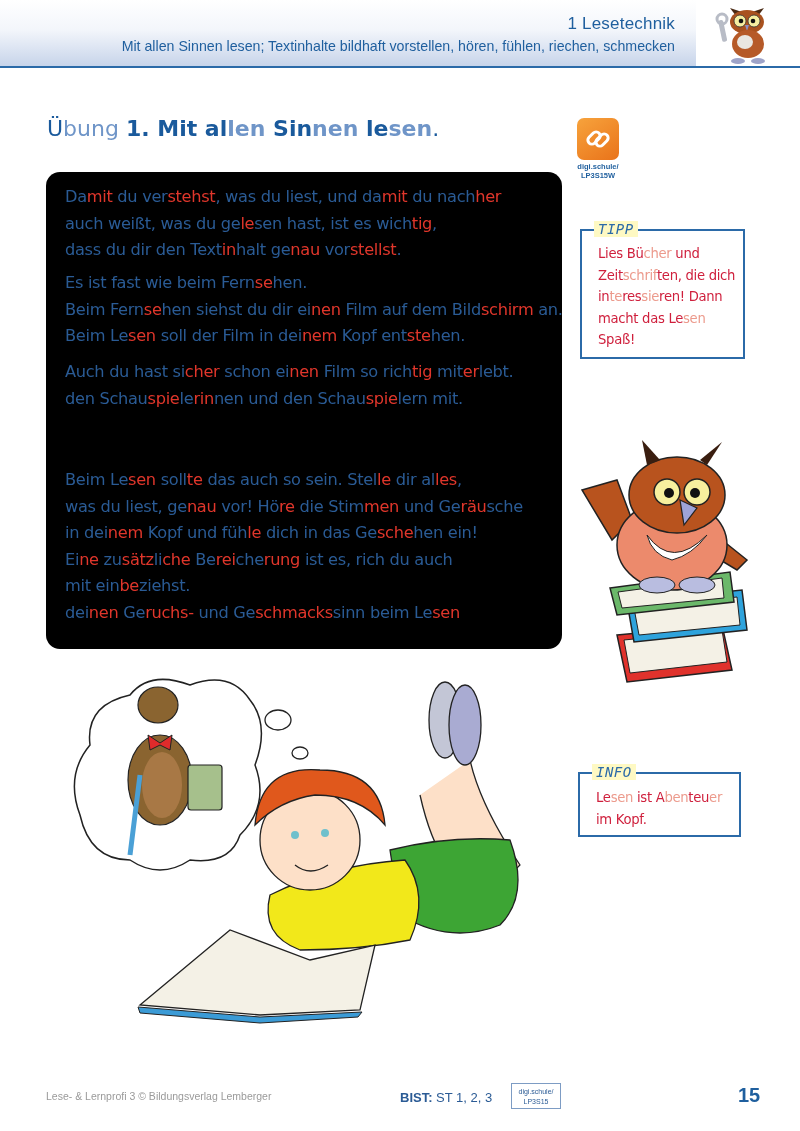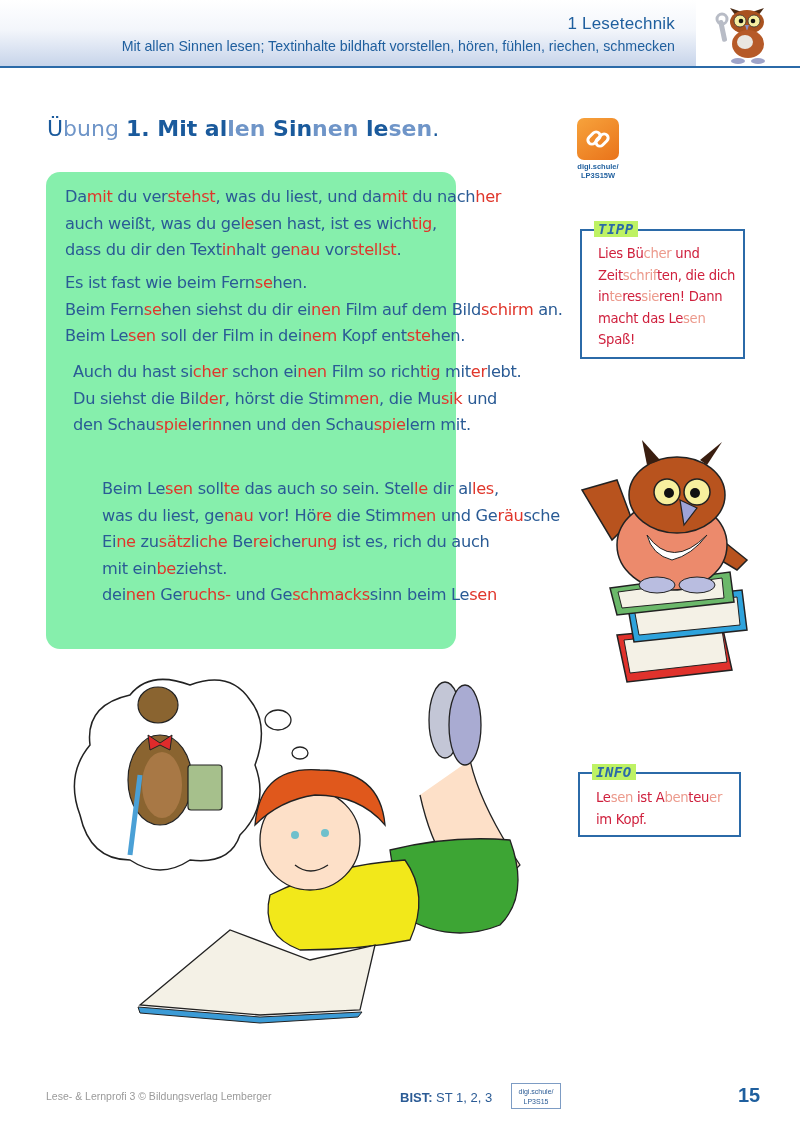--- a/index.html
+++ b/index.html
@@ -38,32 +38,32 @@
     display: flex; align-items: center; justify-content: center;
   }
   .digi-text {
     position: absolute; left: 570px; top: 162px; width: 56px; text-align: center;
     font-size: 7.5px; font-weight: bold; color: #1f5f9e; line-height: 9px;
     font-family: "Liberation Sans", sans-serif;
   }
 
   
   .textbox {
-    position: absolute; left: 46px; top: 172px; width: 410px; height: 477px;
-    background: #86efac; border-radius: 14px;
+    position: absolute; left: 46px; top: 172px; width: 516px; height: 477px;
+    background: #000000; border-radius: 14px;
   }
   .para { position: absolute; left: 19px; font-size: 16.2px; line-height: 26.5px; color: #2a5b95; font-family: "DejaVu Sans", sans-serif; letter-spacing: -0.3px; }
   .para .line { display: block; white-space: nowrap; }
   .r { color: #e0362b; }
 
   
   .sidebox { position: absolute; border: 2px solid #2b6aa8; background: #ffffff; }
   .sidebox-label {
-    position: absolute; top: -10px; left: 12px; background: #bef264; padding: 0 4px;
-    color: #2b6aa8; font-size: 14px; font-family: "DejaVu Sans Mono", monospace; letter-spacing: 0.5px; font-style: italic; font-weight: bold;
+    position: absolute; top: -10px; left: 12px; background: #fef9c3; padding: 0 4px;
+    color: #2b6aa8; font-size: 14px; font-family: "DejaVu Sans Mono", monospace; letter-spacing: 0.5px; font-style: italic;
   }
   .sidebox-text { position: absolute; left: 16px; font-size: 13.2px; line-height: 21.5px; color: #cf1f3c; font-family: "DejaVu Sans", sans-serif; letter-spacing: -0.3px; }
   .sidebox-text .line { display: block; white-space: nowrap; }
   .p { color: #ec9a8c; }
 
   
   .footer-copy { position: absolute; left: 46px; top: 1090px; font-size: 10.5px; color: #9a9a9a; font-family: "Liberation Sans", sans-serif; }
   .footer-bist { position: absolute; left: 400px; top: 1090px; font-size: 13px; color: #2b5b95; font-family: "Liberation Sans", sans-serif; }
   .footer-bist b { font-weight: bold; }
   .footer-digi {
@@ -116,28 +116,28 @@
   <div class="para" style="top:12px;">
       <span class="line"><span>Da</span><span class="r">mit</span><span> du ver</span><span class="r">stehst</span><span>, was du liest, und da</span><span class="r">mit</span><span> du nach</span><span class="r">her</span></span>
       <span class="line"><span>auch weißt, was du ge</span><span class="r">le</span><span>sen hast, ist es wich</span><span class="r">tig</span><span>,</span></span>
       <span class="line"><span>dass du dir den Text</span><span class="r">in</span><span>halt ge</span><span class="r">nau</span><span> vor</span><span class="r">stellst</span><span>.</span></span>
     </div>
   <div class="para" style="top:98px;">
       <span class="line"><span>Es ist fast wie beim Fern</span><span class="r">se</span><span>hen.</span></span>
       <span class="line"><span>Beim Fern</span><span class="r">se</span><span>hen siehst du dir ei</span><span class="r">nen</span><span> Film auf dem Bild</span><span class="r">schirm</span><span> an.</span></span>
       <span class="line"><span>Beim Le</span><span class="r">sen</span><span> soll der Film in dei</span><span class="r">nem</span><span> Kopf ent</span><span class="r">ste</span><span>hen.</span></span>
     </div>
-  <div class="para" style="top:187px;margin-left:8px;">
+  <div class="para" style="top:187px;">
       <span class="line"><span>Auch du hast si</span><span class="r">cher</span><span> schon ei</span><span class="r">nen</span><span> Film so rich</span><span class="r">tig</span><span> mit</span><span class="r">er</span><span>lebt.</span></span>
-      <span class="line"><span>Du siehst die Bil</span><span class="r">der</span><span>, hörst die Stim</span><span class="r">men</span><span>, die Mu</span><span class="r">sik</span><span> und</span></span>
       <span class="line"><span>den Schau</span><span class="r">spie</span><span>le</span><span class="r">rin</span><span>nen und den Schau</span><span class="r">spie</span><span>lern mit.</span></span>
     </div>
-  <div class="para" style="top:304px;margin-left:37px;">
+  <div class="para" style="top:295px;">
       <span class="line"><span>Beim Le</span><span class="r">sen</span><span> soll</span><span class="r">te</span><span> das auch so sein. Stel</span><span class="r">le</span><span> dir al</span><span class="r">les</span><span>,</span></span>
       <span class="line"><span>was du liest, ge</span><span class="r">nau</span><span> vor! Hö</span><span class="r">re</span><span> die Stim</span><span class="r">men</span><span> und Ge</span><span class="r">räu</span><span>sche</span></span>
+      <span class="line"><span>in dei</span><span class="r">nem</span><span> Kopf und füh</span><span class="r">le</span><span> dich in das Ge</span><span class="r">sche</span><span>hen ein!</span></span>
       <span class="line"><span>Ei</span><span class="r">ne</span><span> zu</span><span class="r">sätz</span><span>li</span><span class="r">che</span><span> Be</span><span class="r">rei</span><span>che</span><span class="r">rung</span><span> ist es, rich du auch</span></span>
       <span class="line"><span>mit ein</span><span class="r">be</span><span>ziehst.</span></span>
       <span class="line"><span>dei</span><span class="r">nen</span><span> Ge</span><span class="r">ruchs-</span><span> und Ge</span><span class="r">schmacks</span><span>sinn beim Le</span><span class="r">sen</span></span>
     </div>
 </div>
 
 <div class="sidebox" style="left:580px; top:229px; width:165px; height:130px;">
   <span class="sidebox-label">TIPP</span>
   <div class="sidebox-text" style="top:12px;" id="tipp-text">
       <span class="line"><span>Lies Bü</span><span class="p">cher</span><span> und</span></span>

